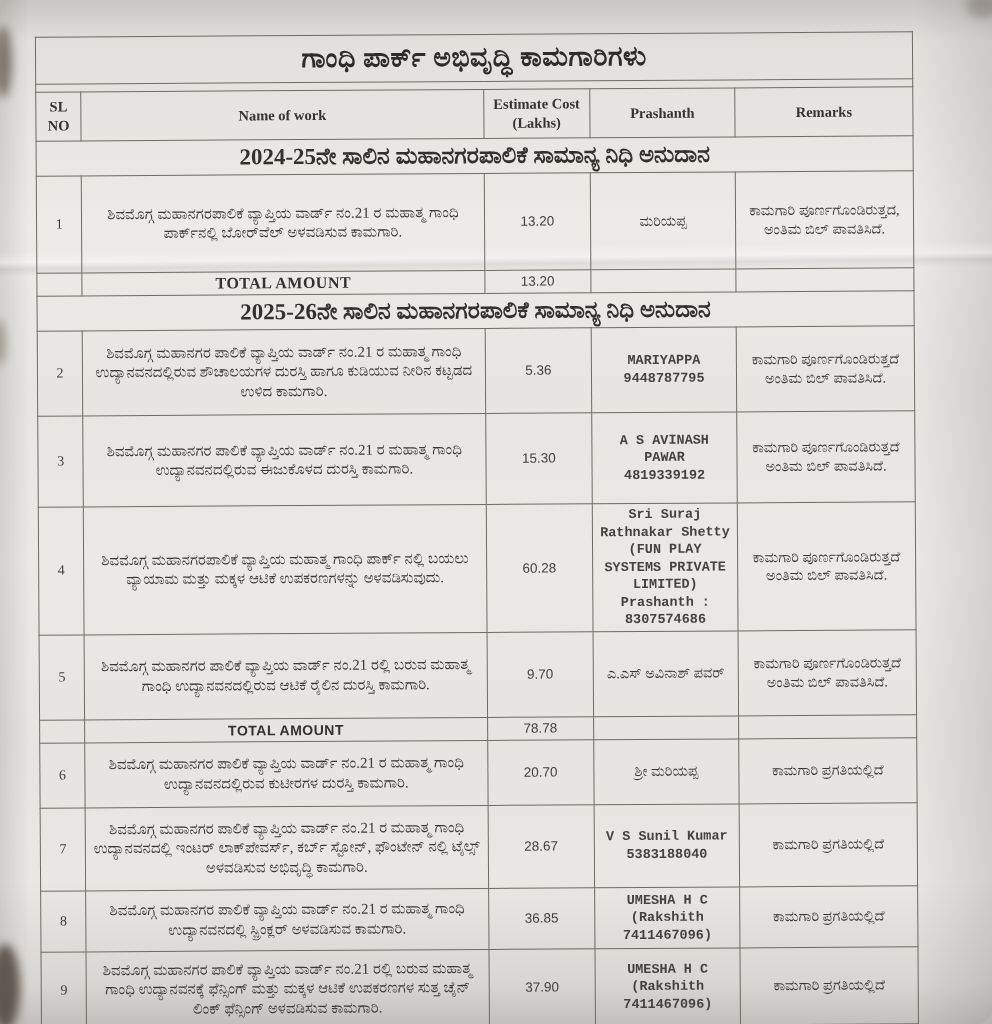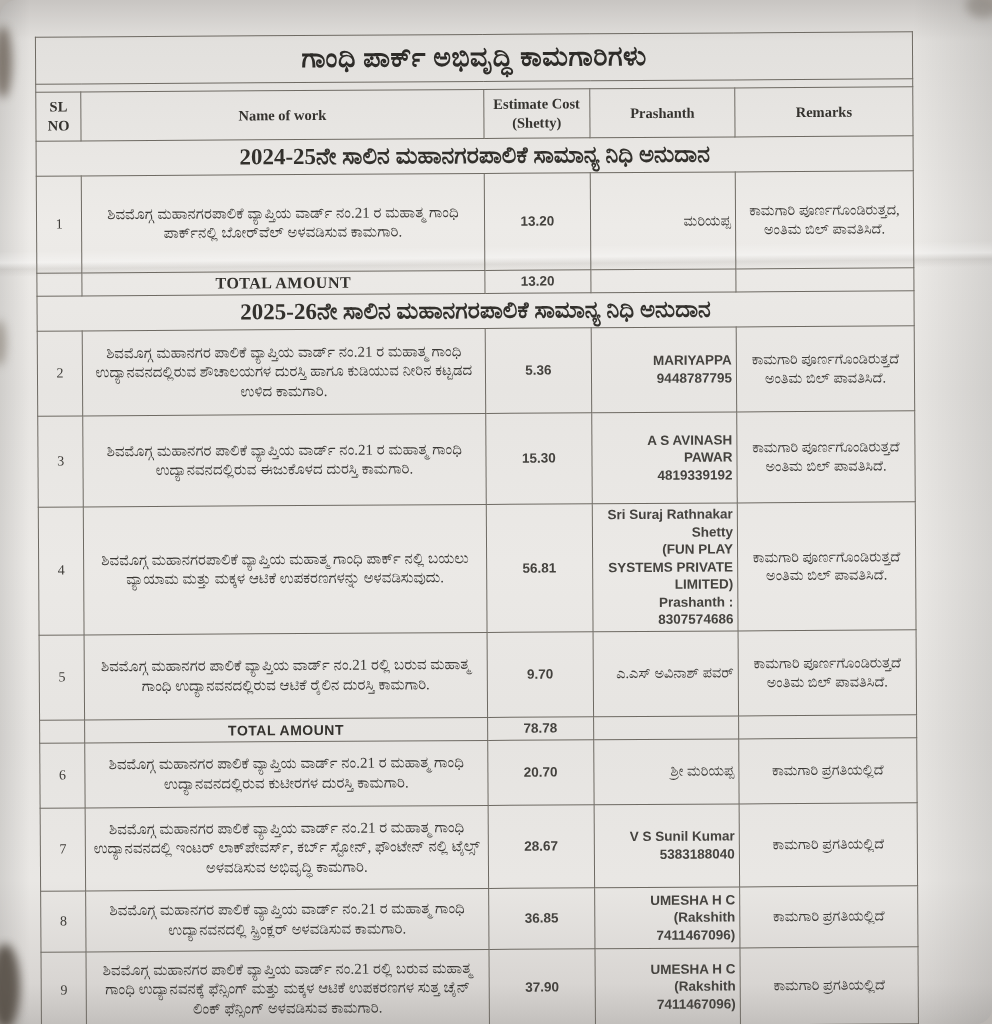--- a/index.html
+++ b/index.html
@@ -39,23 +39,23 @@
   .c-name{width:400px;}
   .c-cost{width:106px;}
   .c-contr{width:144px;}
   .c-rem{width:177px;}
   .title-cell{font-size:27px;font-weight:bold;color:#2e2c29;height:42px;letter-spacing:.5px;}
   .spacer-cell{height:7px;padding:0;}
   .colhead{font-weight:bold;font-size:14.5px;color:#35332f;height:44px;white-space:pre-line;}
   .section-cell{font-size:23px;font-weight:bold;color:#33312d;height:32px;padding:1px 4px;}
   .sl-cell{font-size:14px;color:#403e3a;}
   .name-cell{font-size:15px;}
-  .cost-cell{font-family:"Liberation Sans","DejaVu Sans",sans-serif;font-weight:bold;font-size:13.5px;color:#44423e;}
-  .contr-cell{white-space:pre-line;font-size:14.5px;text-align:right;}
-  .contr-lat{font-family:Liberation Sans, sans-serif;font-weight:600;font-size:13.5px;color:#45433f;margin-left:48px;}
+  .cost-cell{font-family:"Liberation Sans","DejaVu Sans",sans-serif;font-weight:normal;font-size:13.5px;color:#44423e;}
+  .contr-cell{white-space:pre-line;font-size:14.5px;}
+  .contr-lat{font-family:Liberation Mono, monospace;font-weight:600;font-size:13.5px;color:#45433f;margin-left:48px;}
   .rem-cell{font-size:14.5px;}
   .total-label{font-weight:bold;font-size:16px;letter-spacing:.5px;color:#34322e;height:24px;}
   .total-label.sans{font-family:"Liberation Sans","DejaVu Sans",sans-serif;font-size:14px;}
   .r1 td{height:92px;}
   .r2 td{height:80px;}
   .r3 td{height:86px;}
   .r4 td{height:118px;}
   .r5 td{height:80px;}
   .r6 td{height:60px;}
   .r7 td{height:78px;}
@@ -90,21 +90,21 @@
 
         <tr>
           <td colspan="5" class="spacer-cell"></td>
         </tr>
 
         <tr>
           <td class="colhead">SL
 NO</td>
           <td class="colhead">Name of work</td>
           <td class="colhead">Estimate Cost
-(Shetty)</td>
+(Lakhs)</td>
           <td class="colhead">Prashanth</td>
           <td class="colhead">Remarks</td>
         </tr>
 
         <tr>
           <td colspan="5" class="section-cell">2024-25ನೇ ಸಾಲಿನ ಮಹಾನಗರಪಾಲಿಕೆ ಸಾಮಾನ್ಯ ನಿಧಿ ಅನುದಾನ</td>
         </tr>
 
         <tr class="r1">
           <td class="sl-cell">1</td>
@@ -140,21 +140,21 @@
           <td class="name-cell">ಶಿವಮೊಗ್ಗ ಮಹಾನಗರ ಪಾಲಿಕೆ ವ್ಯಾಪ್ತಿಯ ವಾರ್ಡ್ ನಂ.21 ರ ಮಹಾತ್ಮ ಗಾಂಧಿ ಉದ್ಯಾನವನದಲ್ಲಿರುವ ಈಜುಕೊಳದ ದುರಸ್ತಿ ಕಾಮಗಾರಿ.</td>
           <td class="cost-cell">15.30</td>
           <td class="contr-cell contr-lat">A S AVINASH PAWAR
 4819339192</td>
           <td class="rem-cell">ಕಾಮಗಾರಿ ಪೂರ್ಣಗೊಂಡಿರುತ್ತದೆ ಅಂತಿಮ ಬಿಲ್ ಪಾವತಿಸಿದೆ.</td>
         </tr>
 
         <tr class="r4">
           <td class="sl-cell">4</td>
           <td class="name-cell">ಶಿವಮೊಗ್ಗ ಮಹಾನಗರಪಾಲಿಕೆ ವ್ಯಾಪ್ತಿಯ ಮಹಾತ್ಮ ಗಾಂಧಿ ಪಾರ್ಕ್ ನಲ್ಲಿ ಬಯಲು ವ್ಯಾಯಾಮ ಮತ್ತು ಮಕ್ಕಳ ಆಟಿಕೆ ಉಪಕರಣಗಳನ್ನು ಅಳವಡಿಸುವುದು.</td>
-          <td class="cost-cell">56.81</td>
+          <td class="cost-cell">60.28</td>
           <td class="contr-cell contr-lat">Sri Suraj Rathnakar Shetty
 (FUN PLAY SYSTEMS PRIVATE LIMITED)
 Prashanth :
 8307574686</td>
           <td class="rem-cell">ಕಾಮಗಾರಿ ಪೂರ್ಣಗೊಂಡಿರುತ್ತದೆ ಅಂತಿಮ ಬಿಲ್ ಪಾವತಿಸಿದೆ.</td>
         </tr>
 
         <tr class="r5">
           <td class="sl-cell">5</td>
           <td class="name-cell">ಶಿವಮೊಗ್ಗ ಮಹಾನಗರ ಪಾಲಿಕೆ ವ್ಯಾಪ್ತಿಯ ವಾರ್ಡ್ ನಂ.21 ರಲ್ಲಿ ಬರುವ ಮಹಾತ್ಮ ಗಾಂಧಿ ಉದ್ಯಾನವನದಲ್ಲಿರುವ ಆಟಿಕೆ ರೈಲಿನ ದುರಸ್ತಿ ಕಾಮಗಾರಿ.</td>

